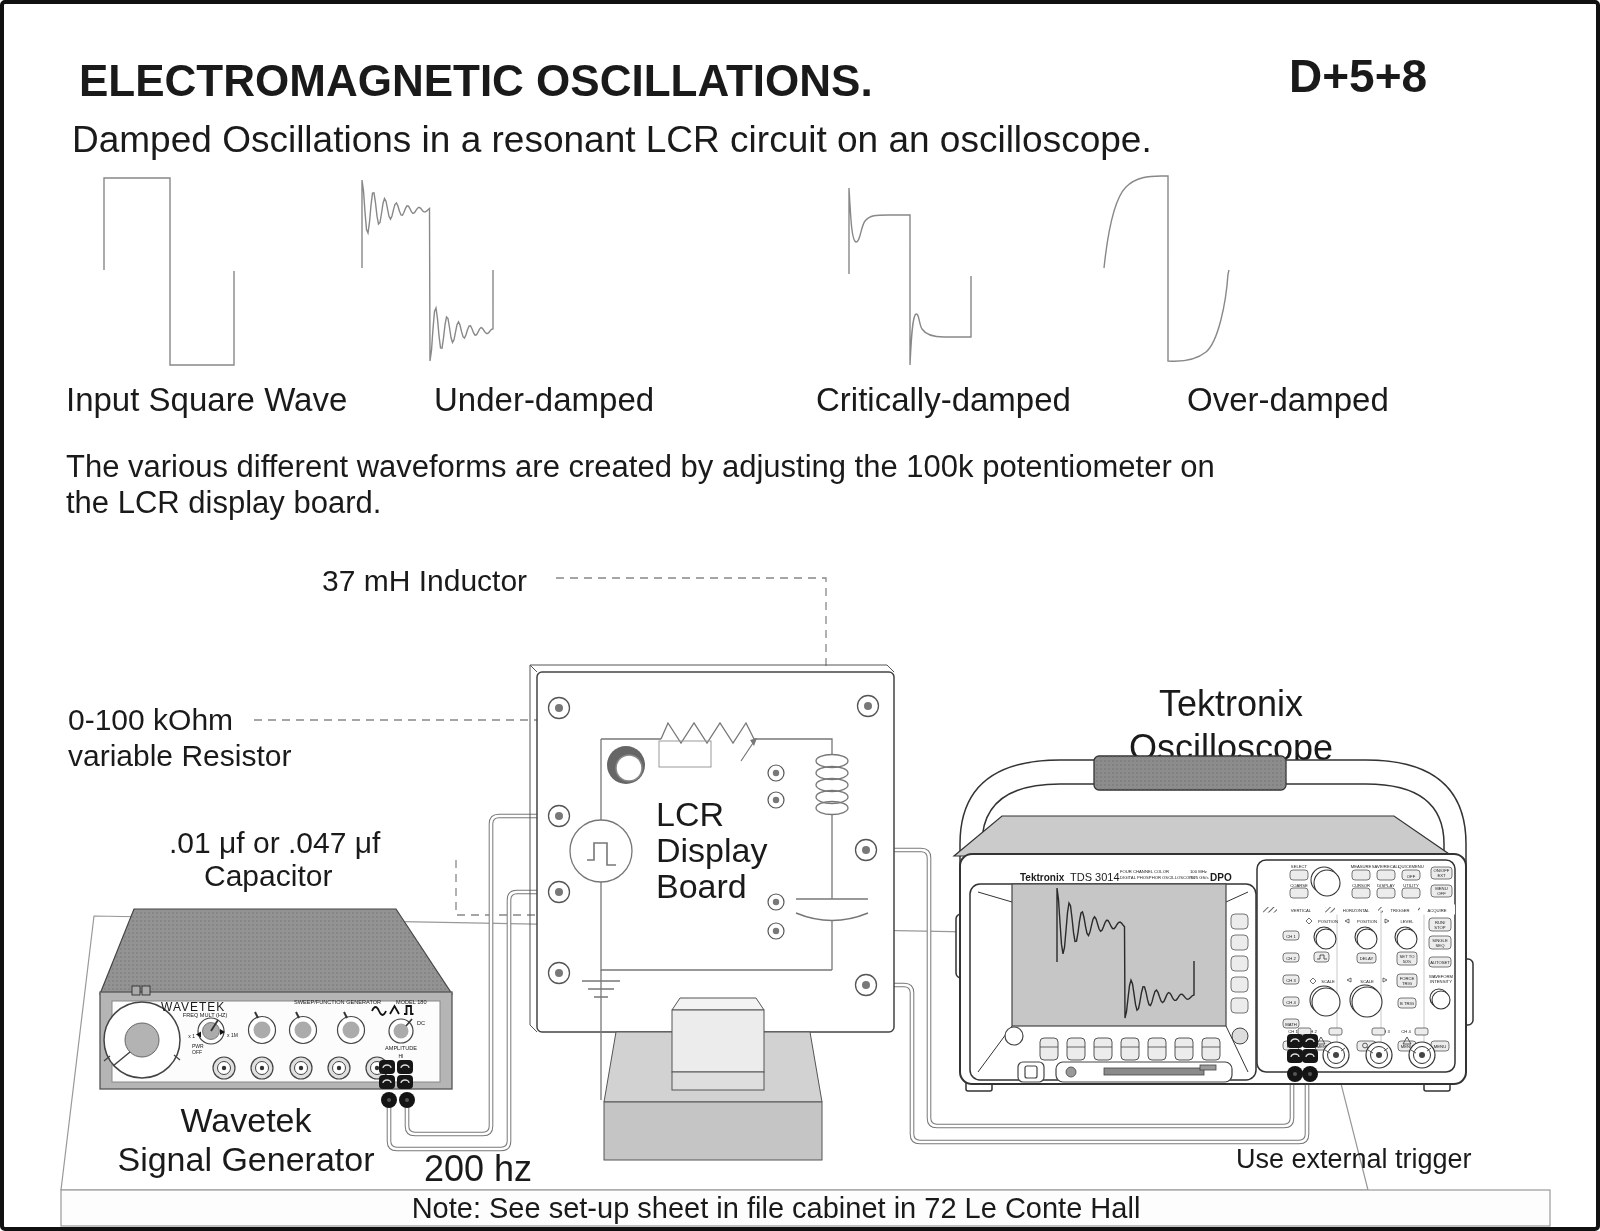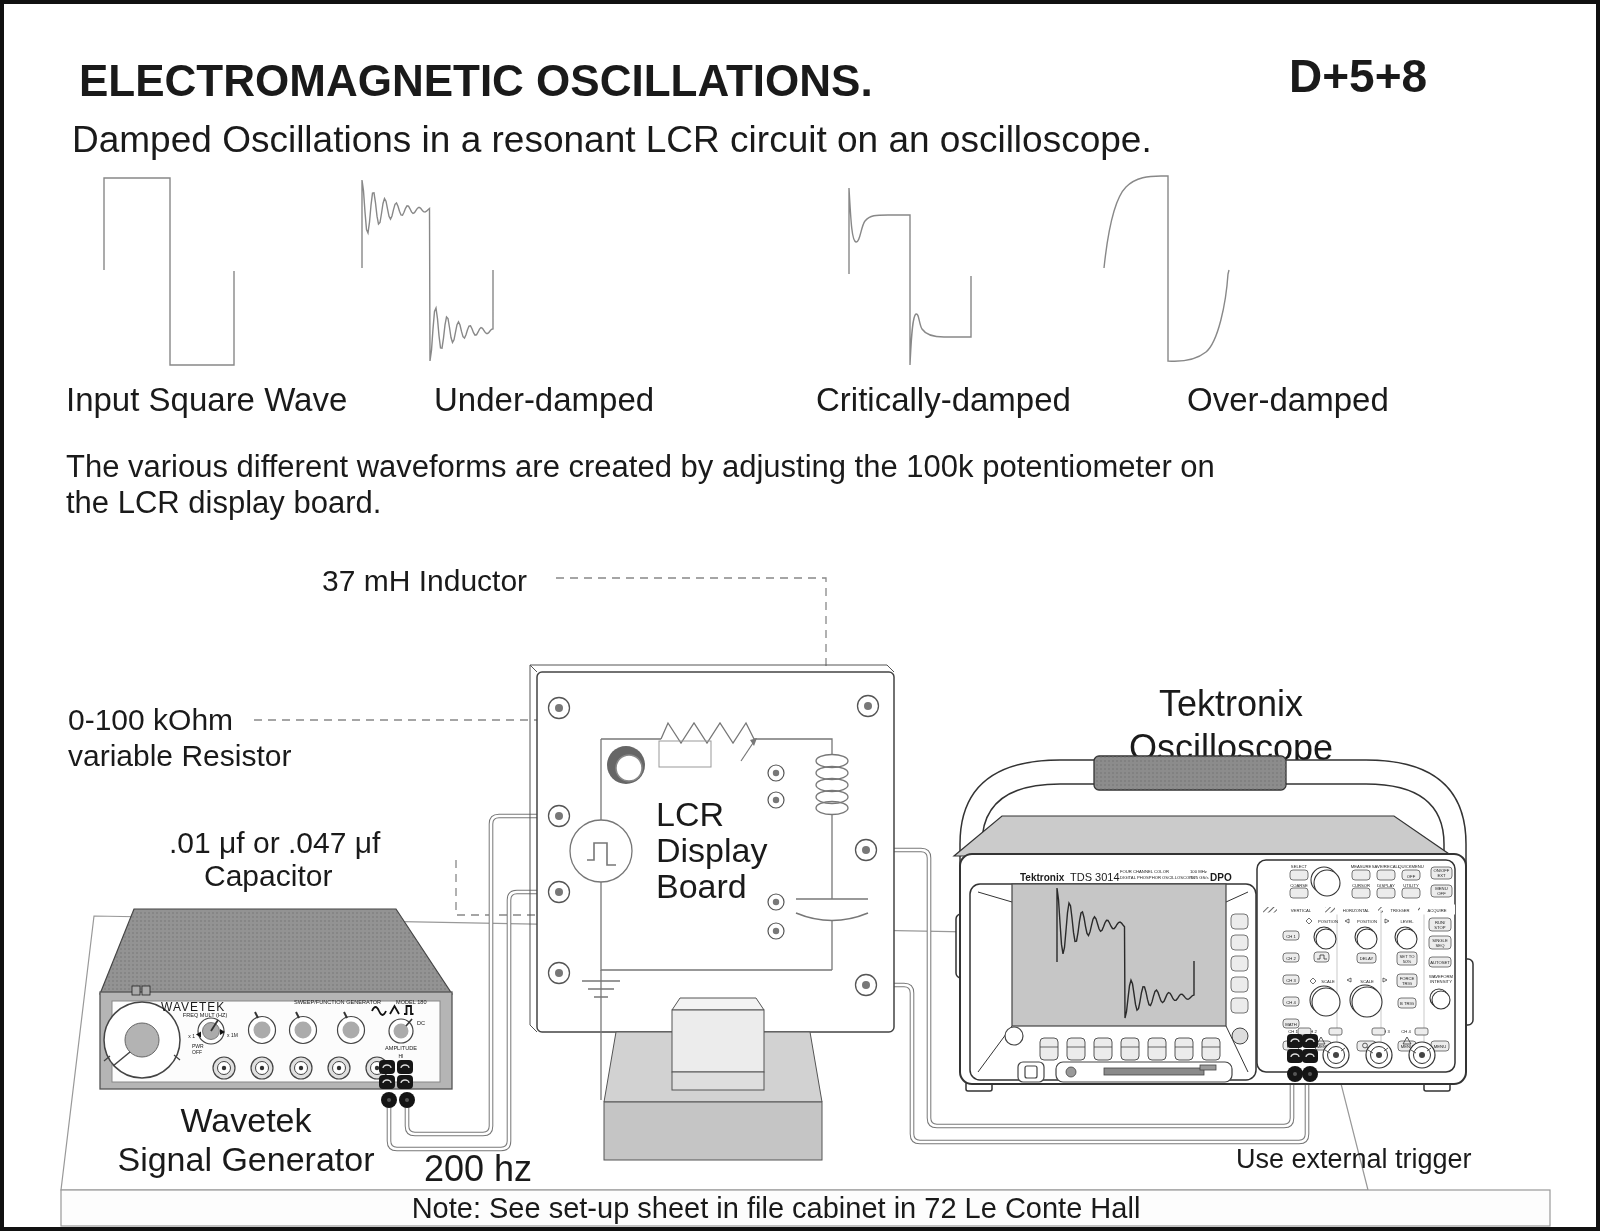--- a/index.html
+++ b/index.html
@@ -1,16 +1,16 @@
 <!DOCTYPE html>
 <html><head>
 <meta charset="utf-8">
 <style>
   html,body{margin:0;padding:0;background:#fff;}
-  #page{position:relative;width:1600px;height:1231px;background:#fff;border:4px solid #111;border-radius:0;box-sizing:border-box;overflow:hidden;}
+  #page{position:relative;width:1600px;height:1231px;background:#fff;border:4px solid #111;border-radius:5px;box-sizing:border-box;overflow:hidden;}
   svg{position:absolute;left:0;top:0;}
   text{font-family:"Liberation Sans","DejaVu Sans",sans-serif;fill:#1a1a1a;}
   .bold{font-weight:bold;}
   .ln{stroke:#888;stroke-width:1.4;fill:none;}
   .ckt{stroke:#777;stroke-width:1.3;fill:none;}
   .dash{stroke:#888;stroke-width:1.3;fill:none;stroke-dasharray:8 6;}
   .dev{stroke:#333;stroke-width:1.5;fill:#fff;}
   .dev2{stroke:#444;stroke-width:1.2;fill:#fff;}
   .pb{fill:#ececec;stroke:#555;stroke-width:0.8;}
   .mt{font-size:4.2px;fill:#222;}

